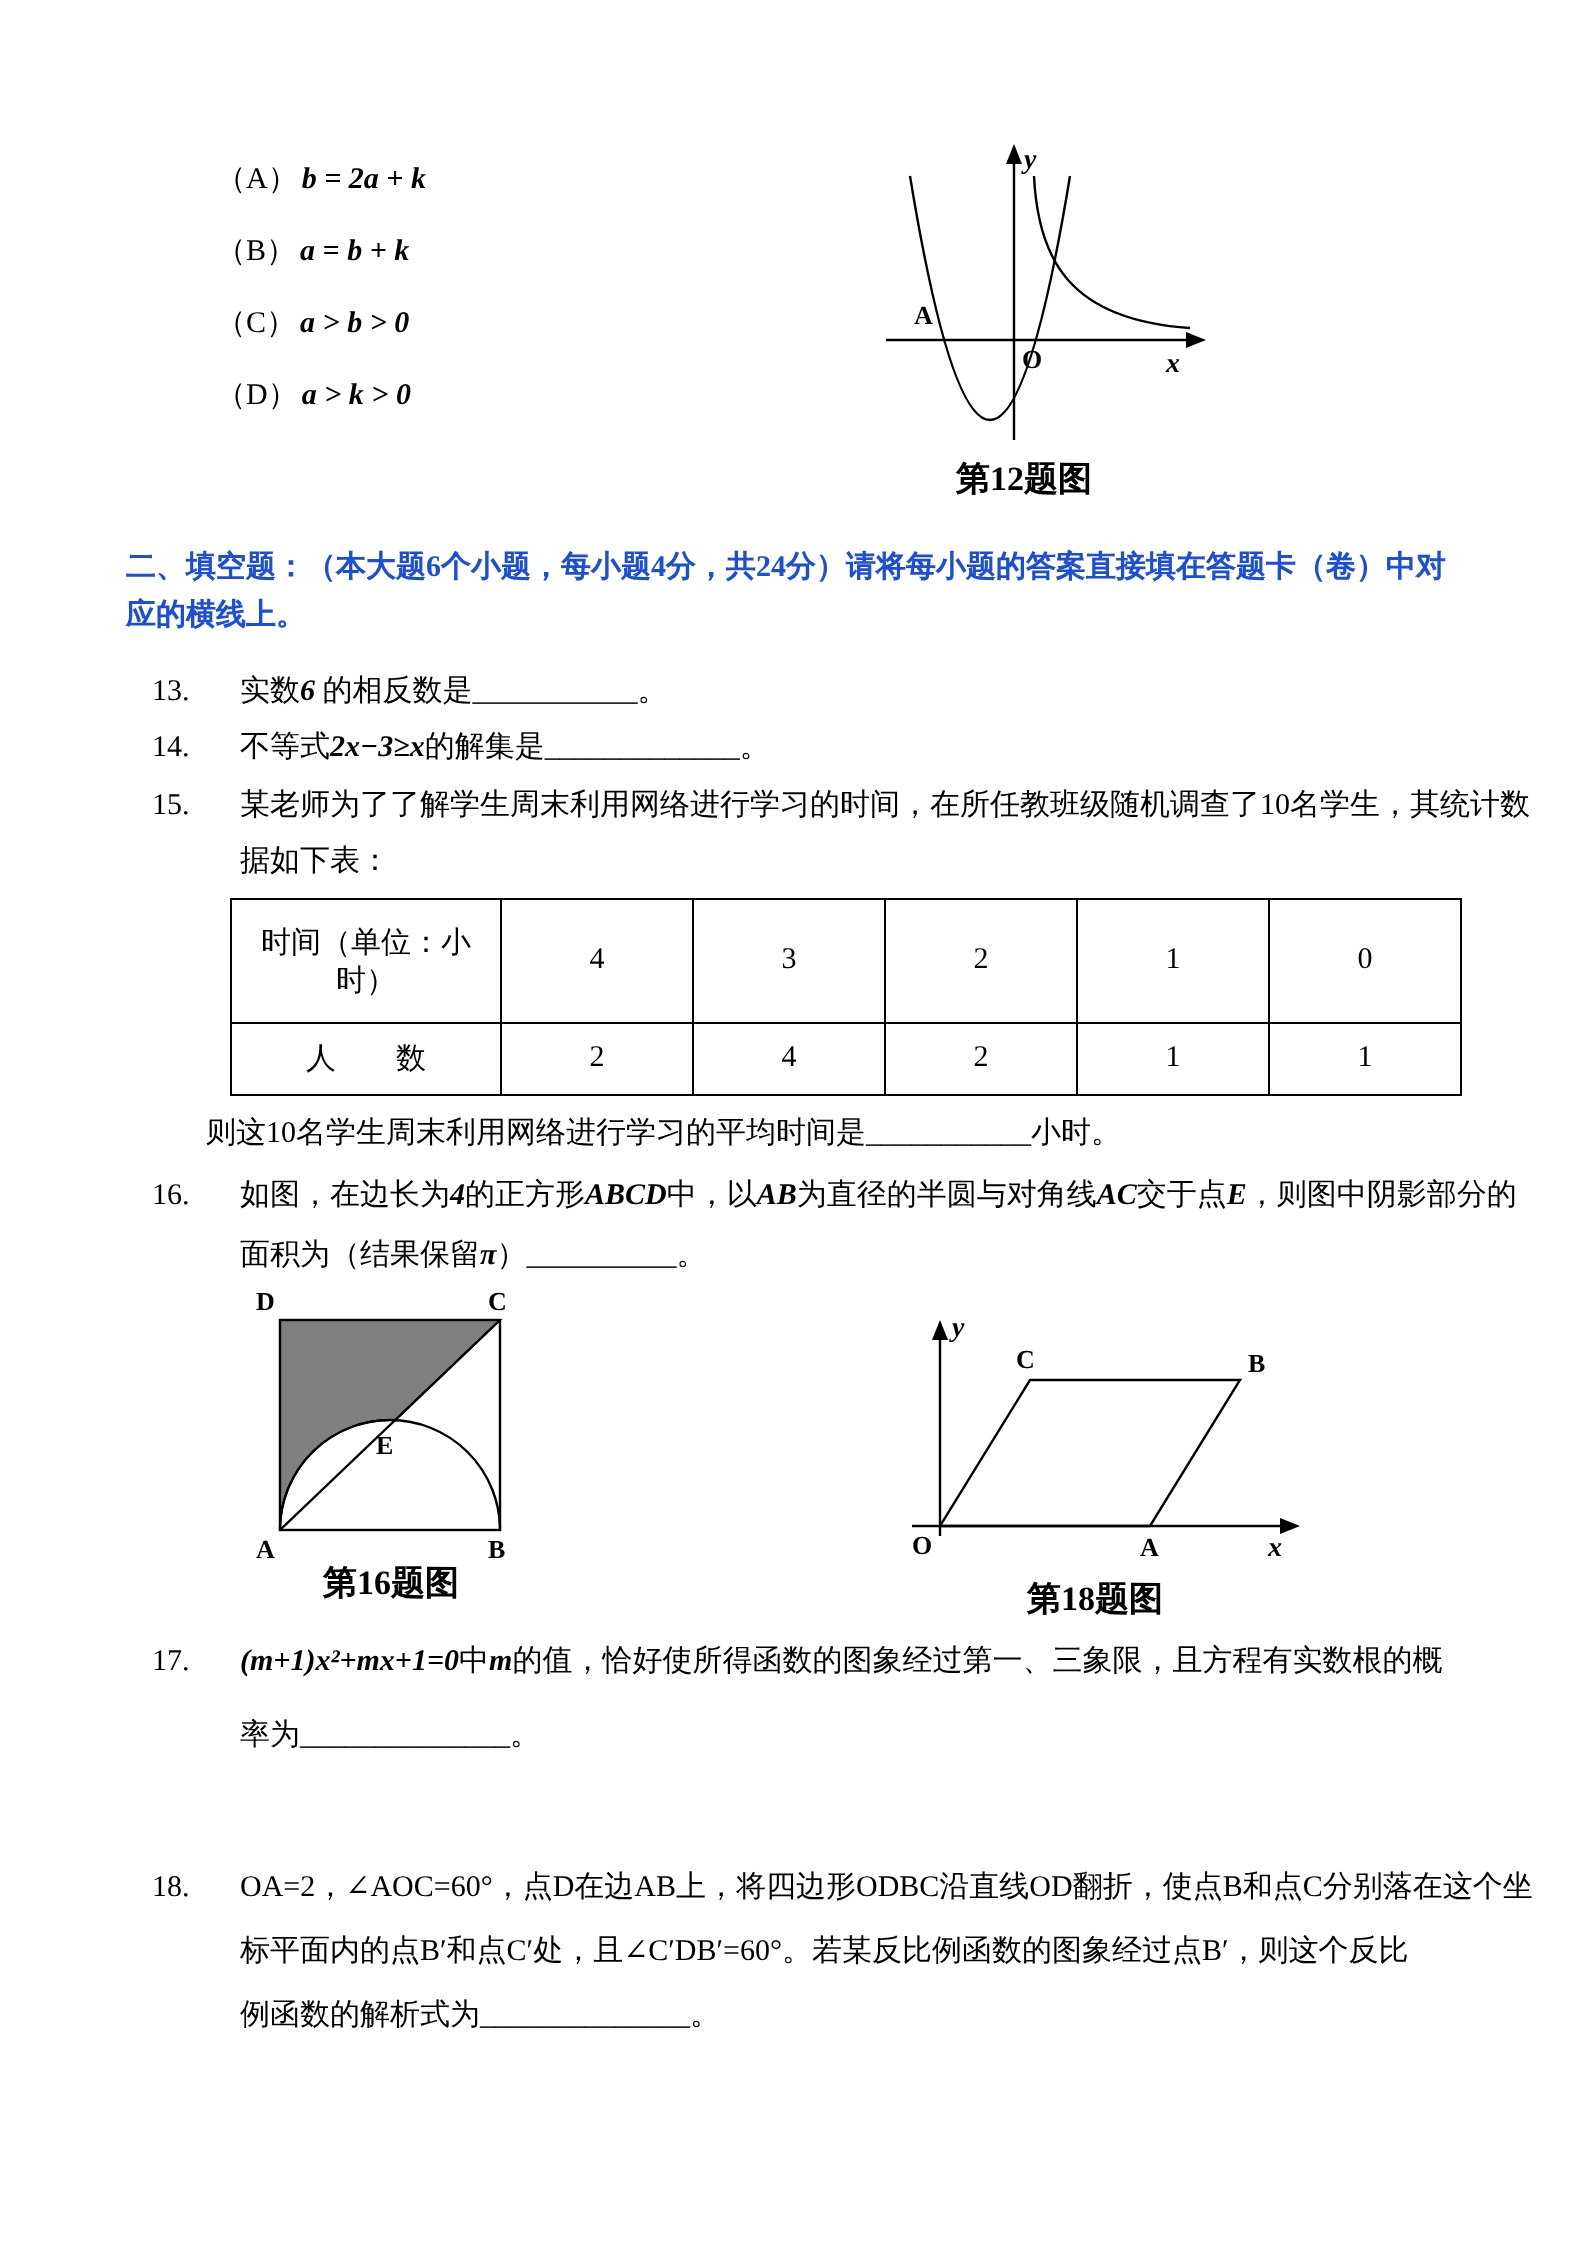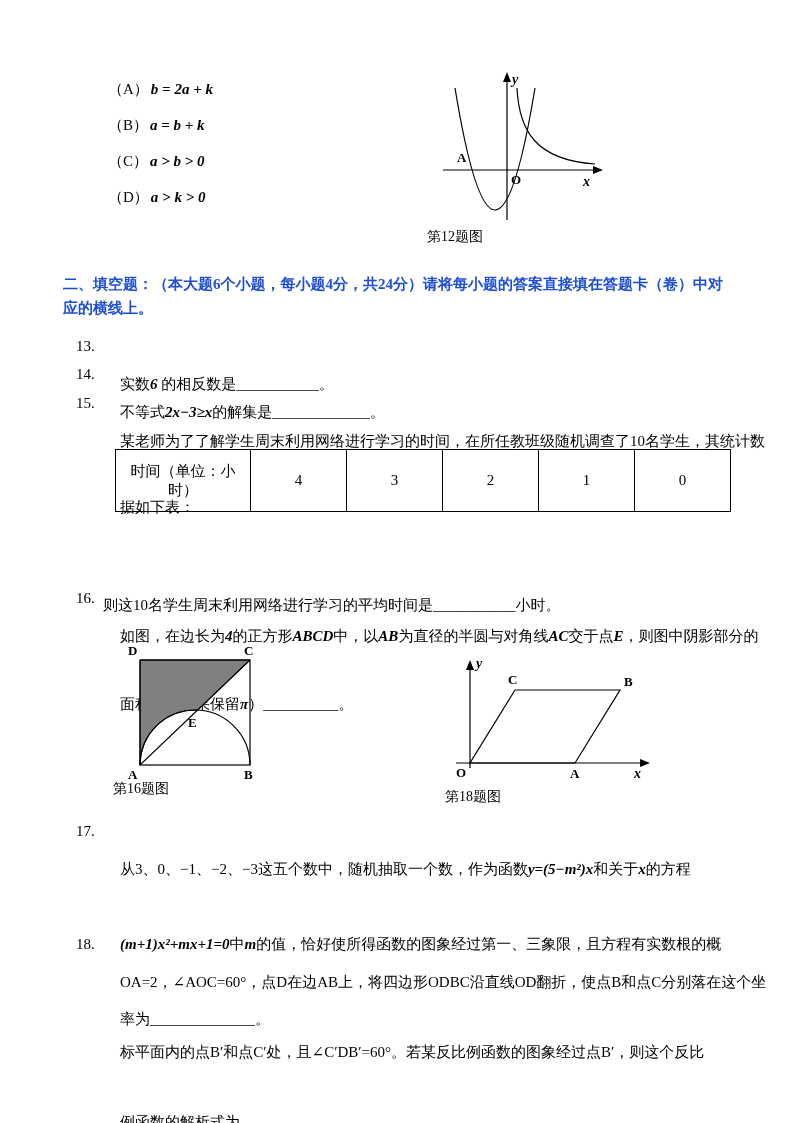--- a/index.html
+++ b/index.html
@@ -15,33 +15,33 @@
   .math { font-weight: bold; font-style: italic; }
   .opt { position: absolute; left: 108px; font-size: 15px; white-space: nowrap; text-align: center; }
   .opt-label { margin-right: 2px; }
   .section-head {
     position: absolute; left: 63px; top: 272px;
     color: #1d4ed8; font-weight: bold; font-size: 15px;
     line-height: 24px; white-space: nowrap;
   }
   .q { position: absolute; left: 76px; display: flex; align-items: flex-start; font-size: 15px; gap: 17px; }
   .qnum { width: 27px; flex: none; line-height: 28px; }
-  .qline { line-height: 28px; white-space: nowrap; margin-top: 38px; }
+  .qline { line-height: 28px; white-space: nowrap; }
   .q16 .qline, .q16 .qnum { line-height: 30px; }
   .q17 .qline, .q17 .qnum { line-height: 37px; }
   .q18 .qline, .q18 .qnum { line-height: 32px; }
   .qcont { position: absolute; left: 103px; font-size: 15px; }
   .fig { position: absolute; }
   .fig line, .fig path, .fig rect, .fig polyline { stroke: #000; stroke-width: 1.2; fill: none; }
   .fig polygon.solid { fill: #000; stroke: none; }
   .fig path.shade { fill: #808080; stroke: #000; stroke-width: 1; }
   .fig text { stroke: none; fill: #000; }
   .mlabel { font: bold italic 14px "Liberation Serif", serif; }
   .plabel { font: bold 13px "Liberation Serif", serif; }
-  .figcap { position: absolute; font-weight: normal; font-size: 14px; }
+  .figcap { position: absolute; font-weight: bold; font-size: 17px; text-align: center; }
   .table-wrap { position: absolute; left: 115px; top: 449px; }
   table.stats { border-collapse: collapse; font-size: 15px; border-radius: 23px; }
   table.stats td { border: 1px solid #000; text-align: center; vertical-align: middle; padding: 0; }
   table.stats tr.r1 td { height: 61px; }
   table.stats tr.r2 td { height: 35px; }
   td.time-label { vertical-align: top; text-align: left; padding: 4px 0 0 6px; }
   td.people-label { text-align: left; padding-left: 13px; }
 </style>
 </head>
 <body>
@@ -114,20 +114,28 @@
       </colgroup>
       <tbody>
           <tr class="r1">
         <td class="time-label">时间（单位：小时）</td>
         <td>4</td>
         <td>3</td>
         <td>2</td>
         <td>1</td>
         <td>0</td>
       </tr>
+      <tr class="r2">
+        <td class="people-label">人　　数</td>
+        <td>2</td>
+        <td>4</td>
+        <td>2</td>
+        <td>1</td>
+        <td>1</td>
+      </tr>
     </tbody>
       </table>
   </div>
 
   <div class="qcont" style="top:553px">
     <div class="qline"><span>则这10名学生周末利用网络进行学习的平均时间是___________小时。</span></div>
   </div>
 
   <div class="q q16" style="top:583px">
     <span class="qnum">16.</span>
@@ -161,21 +169,20 @@
     <text class="plabel" x="174" y="30">B</text>
     <text class="plabel" x="58" y="28">C</text>
     <text class="mlabel" x="26" y="12">y</text>
     <text class="mlabel" x="184" y="122">x</text>
   </svg>
   <div class="figcap" style="left:445px;top:788px;width:205px">第18题图</div>
 
   <div class="q q17" style="top:813px">
     <span class="qnum">17.</span>
     <div class="qbody">
-      <div class="qline"><span>从3、0、−1、−2、−3这五个数中，随机抽取一个数，作为函数</span><span class="math">y=(5−m²)x</span><span>和关于</span><span class="math">x</span><span>的方程</span></div>
       <div class="qline"><span class="math">(m+1)x²+mx+1=0</span><span>中</span><span class="math">m</span><span>的值，恰好使所得函数的图象经过第一、三象限，且方程有实数根的概</span></div>
       <div class="qline"><span>率为______________。</span></div>
     </div>
   </div>
 
   <div class="q q18" style="top:928px">
     <span class="qnum">18.</span>
     <div class="qbody">
       <div class="qline"><span>OA=2，∠AOC=60°，点D在边AB上，将四边形ODBC沿直线OD翻折，使点B和点C分别落在这个坐</span></div>
       <div class="qline"><span>标平面内的点B′和点C′处，且∠C′DB′=60°。若某反比例函数的图象经过点B′，则这个反比</span></div>

